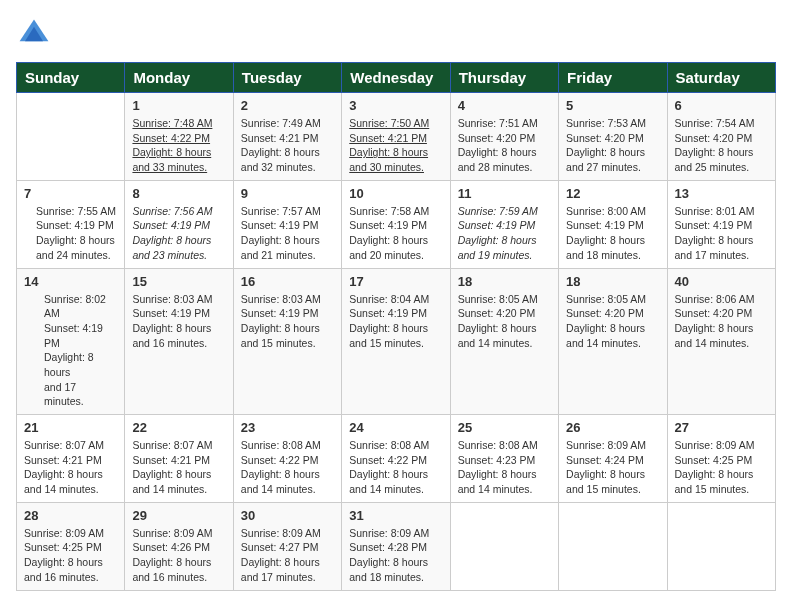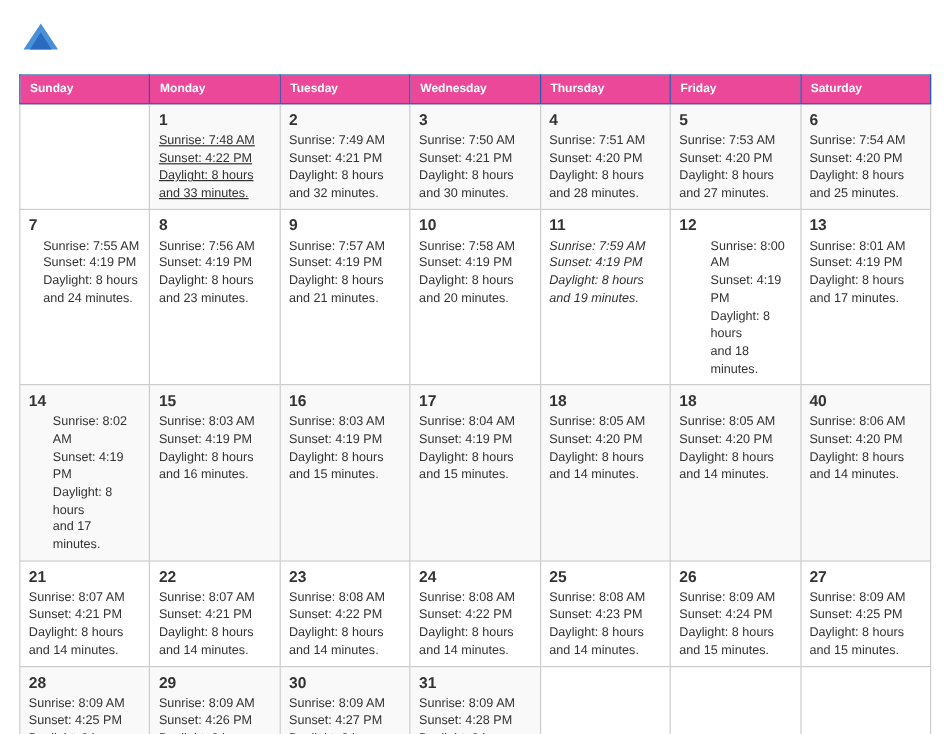--- a/index.html
+++ b/index.html
@@ -46,23 +46,23 @@
     .location {
       font-size: 16px;
       color: #555;
     }
     .calendar {
       width: 100%;
       border-collapse: collapse;
       border: 1px solid #ccc;
     }
     .calendar th {
-      background: #ec4899;
+      background: #14532d;
       color: #fff;
-      font-size: 10px;
+      font-size: 15px;
       font-weight: bold;
       padding: 6px 8px;
       text-align: left;
       border: 1px solid #2a5aaf;
     }
     .calendar td {
       border: 1px solid #ccc;
       vertical-align: top;
       padding: 5px 7px;
       width: 107px;
@@ -137,21 +137,21 @@
         </td>
         <td>
           <span class="day-number">2</span>
           <div class="day-info" style="white-space: pre-line;">Sunrise: 7:49 AM
 Sunset: 4:21 PM
 Daylight: 8 hours
 and 32 minutes.</div>
         </td>
         <td>
           <span class="day-number">3</span>
-          <div class="day-info" style="white-space: pre-line;">Sunrise: 7:50 AM
+          <div class="day-info" style="white-space: pre-line; text-decoration: underline;">Sunrise: 7:50 AM
 Sunset: 4:21 PM
 Daylight: 8 hours
 and 30 minutes.</div>
         </td>
         <td>
           <span class="day-number">4</span>
           <div class="day-info" style="white-space: pre-line;">Sunrise: 7:51 AM
 Sunset: 4:20 PM
 Daylight: 8 hours
 and 28 minutes.</div>
@@ -174,21 +174,21 @@
       <tr>
         <td>
           <span class="day-number">7</span>
           <div class="day-info" style="white-space: pre-line; margin-left: 12px;">Sunrise: 7:55 AM
 Sunset: 4:19 PM
 Daylight: 8 hours
 and 24 minutes.</div>
         </td>
         <td>
           <span class="day-number">8</span>
-          <div class="day-info" style="white-space: pre-line;">Sunrise: 7:56 AM
+          <div class="day-info" style="white-space: pre-line; font-style: italic;">Sunrise: 7:56 AM
 Sunset: 4:19 PM
 Daylight: 8 hours
 and 23 minutes.</div>
         </td>
         <td>
           <span class="day-number">9</span>
           <div class="day-info" style="white-space: pre-line;">Sunrise: 7:57 AM
 Sunset: 4:19 PM
 Daylight: 8 hours
 and 21 minutes.</div>
@@ -202,21 +202,21 @@
         </td>
         <td>
           <span class="day-number">11</span>
           <div class="day-info" style="white-space: pre-line; font-style: italic;">Sunrise: 7:59 AM
 Sunset: 4:19 PM
 Daylight: 8 hours
 and 19 minutes.</div>
         </td>
         <td>
           <span class="day-number">12</span>
-          <div class="day-info" style="white-space: pre-line; margin-left: 26px;">Sunrise: 8:00 AM
+          <div class="day-info" style="white-space: pre-line;">Sunrise: 8:00 AM
 Sunset: 4:19 PM
 Daylight: 8 hours
 and 18 minutes.</div>
         </td>
         <td>
           <span class="day-number">13</span>
           <div class="day-info" style="white-space: pre-line;">Sunrise: 8:01 AM
 Sunset: 4:19 PM
 Daylight: 8 hours
 and 17 minutes.</div>

